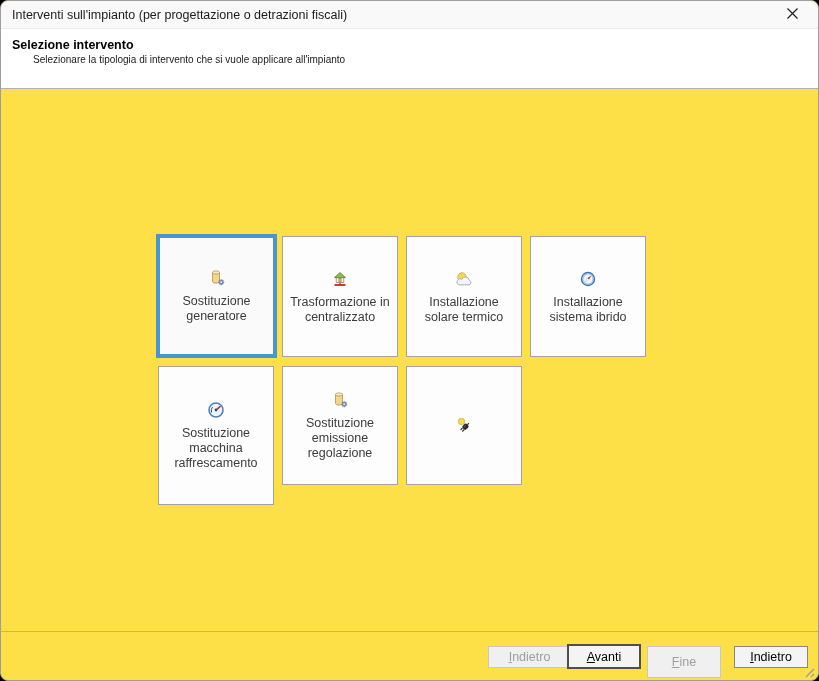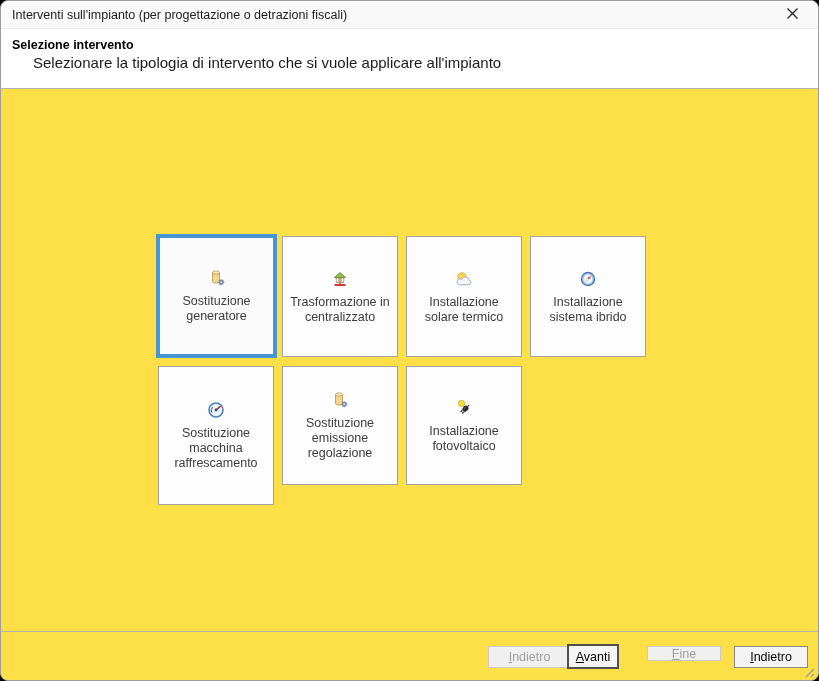--- a/index.html
+++ b/index.html
@@ -25,21 +25,21 @@
   .header{
     position:absolute;left:0;top:28px;right:0;height:60px;
     background:#ffffff;border-bottom:1px solid #b2b2b2;
   }
   .header-title{
     position:absolute;left:11px;top:9px;
     font-size:12.5px;font-weight:bold;color:#000;
   }
   .header-subtitle{
     position:absolute;left:32px;top:25px;
-    font-size:15px;color:#1a1a1a;
+    font-size:10px;color:#1a1a1a;
   }
   .tile{
     position:absolute;width:116px;height:121px;
     background:#fdfdfd;border:1px solid #a3a3a3;
     display:flex;flex-direction:column;align-items:center;justify-content:center;
     gap:6px;padding:4px;cursor:pointer;
   }
   .tile.selected{
     left:155px;top:233px;width:121px;height:124px;
     border:4px solid #4796d2;background:#fafafa;
@@ -54,22 +54,22 @@
   .btn{
     position:absolute;display:flex;align-items:center;justify-content:center;
     font-family:"Liberation Sans",sans-serif;font-size:12.5px;color:#000;
     background:#f4f4f4;border:1px solid #878787;padding:0;cursor:pointer;
   }
   .btn .btn-label{display:block;}
   .btn .btn-label::first-letter{text-decoration:underline;}
   .btn.default{border:2px solid #4f4f4f;}
   .btn.disabled{color:#9e9e9e;border:1px solid #c8c8c8;background:#f0f0f0;cursor:default;}
   .btn-indietro{left:487px;top:645px;width:83px;height:22px;}
-  .btn-avanti{left:566px;top:643px;width:52px;height:25px;}
-  .btn-fine{left:646px;top:645px;width:74px;height:15px;}
+  .btn-avanti{left:566px;top:643px;width:74px;height:25px;}
+  .btn-fine{left:646px;top:645px;width:74px;height:32px;}
   .btn-annulla{left:733px;top:645px;width:74px;height:22px;}
   .resize-grip{position:absolute;right:3px;bottom:3px;width:13px;height:13px;cursor:nwse-resize;}
 </style>
 </head>
 <body>
 
 <div class="window">
 
   <div class="titlebar">
     <div class="titlebar-text">Interventi sull'impianto (per progettazione o detrazioni fiscali)</div>
@@ -170,21 +170,20 @@
       <svg width="20" height="20" viewBox="0 0 20 20">
         <circle cx="7.5" cy="5.5" r="3.2" fill="#f1dc4f" stroke="#cdb22e" stroke-width="0.8"></circle>
         <g transform="rotate(45 11 11)">
           <path d="M11.1 5.6 v2" stroke="#2a2a2a" stroke-width="1.1"></path>
           <rect x="8.6" y="7.5" width="5" height="6" rx="1.8" fill="#2a2a2a"></rect>
           <path d="M9.9 13.5 v2.6 M12.3 13.5 v2.6" stroke="#2a2a2a" stroke-width="1.2"></path>
           <path d="M10.3 9 v3" stroke="#6a6a6a" stroke-width="0.8"></path>
         </g>
       </svg>
     </span>
-    <span class="tile-label">Installazione fotovoltaico</span>
   </div>
 
   <div class="footer-sep"></div>
 
   <button class="btn btn-indietro disabled" disabled="" aria-disabled="true">
     <span class="btn-label">Indietro</span>
   </button>
   <button class="btn btn-avanti default">
     <span class="btn-label">Avanti</span>
   </button>

